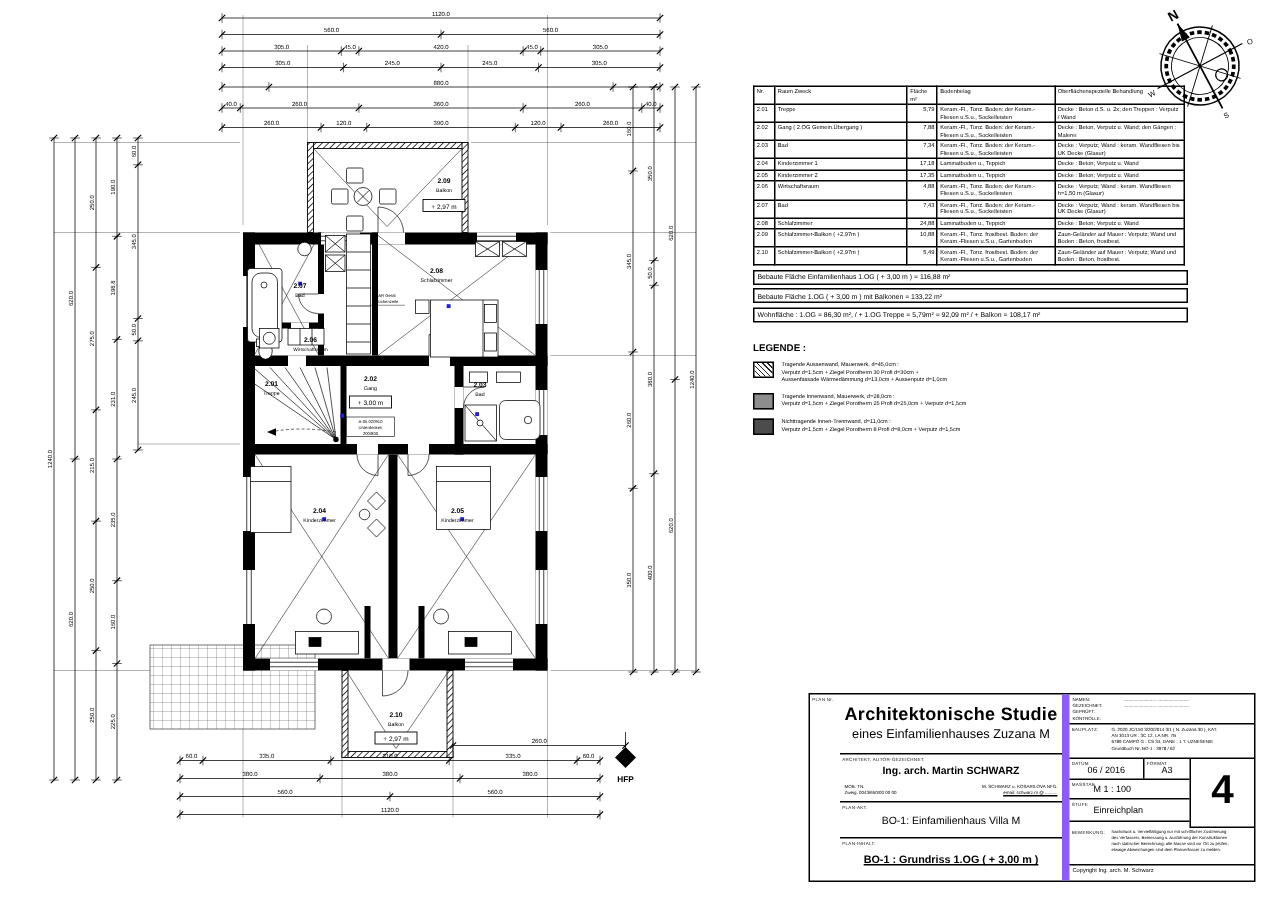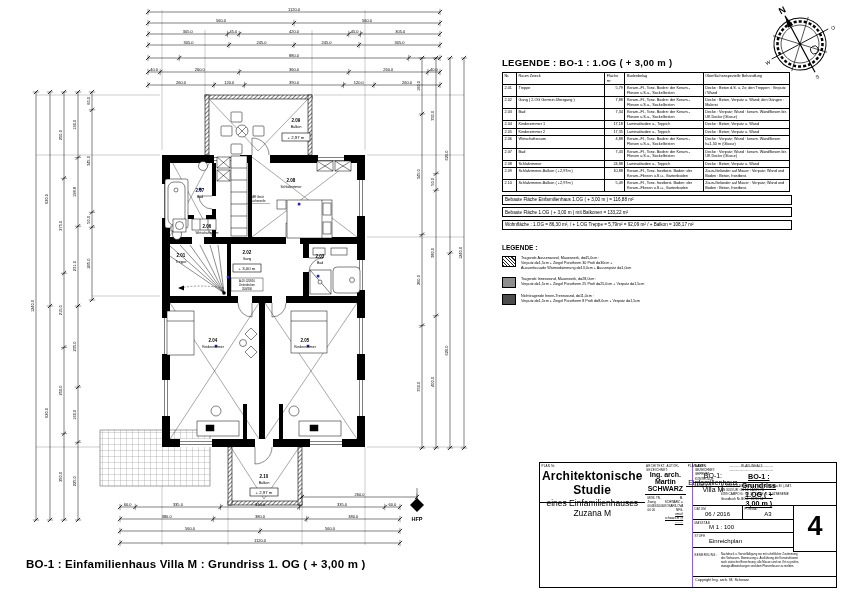--- a/index.html
+++ b/index.html
@@ -20,21 +20,21 @@
   .hlegend-title{font-size:6.5px;font-weight:bold;margin-bottom:5px;}
   .hitem{display:flex;align-items:flex-start;margin-bottom:6px;}
   .sw{width:12px;height:9px;border:1px solid #000;margin-right:5px;flex:0 0 auto;}
   .sw1{background:repeating-linear-gradient(45deg,#222 0,#222 .8px,#fff .8px,#fff 2.4px);}
   .sw2{background:#8d8d8d;}
   .sw3{background:#4c4c4c;}
   .htext{font-size:3.7px;line-height:1.35;}
   
   .tb{position:absolute;left:539px;top:462px;width:298px;height:126px;border:1.6px solid #000;display:flex;background:#fff;box-sizing:border-box;}
   .tb *{box-sizing:border-box;}
-  .tb-l{width:153px;border-right:1px solid #8b5cf6;display:flex;flex-direction:row;}
+  .tb-l{width:153px;border-right:5px solid #8b5cf6;display:flex;flex-direction:column;margin-left:20px;}
   .tb-r{flex:1;display:flex;flex-direction:column;}
   .cell{border-bottom:1px solid #000;position:relative;padding:1px 2px;}
   .cell:last-child{border-bottom:none;}
   .microlabel{font-size:3px;color:#111;position:absolute;left:1.5px;top:1px;letter-spacing:.2px;}
   .tb-title1{font-size:12px;font-weight:bold;text-align:center;margin-top:5px;letter-spacing:.2px;}
   .tb-title2{font-size:8.5px;text-align:center;margin-top:1px;}
   .tb-arch{font-size:7px;font-weight:bold;text-align:center;margin-top:7px;}
   .tb-contact{display:flex;justify-content:space-between;font-size:3px;margin-top:4px;padding:0 1px;}
   .tb-proj{font-size:7px;text-align:center;margin-top:8px;}
   .tb-draw{font-size:7.2px;font-weight:bold;text-align:center;margin-top:8px;text-decoration:underline;}
@@ -597,42 +597,40 @@
         <line x1="446.8" y1="448" x2="453.2" y2="448" stroke="#000" stroke-width="0.4"></line>
         <line x1="464" y1="58" x2="464" y2="448" stroke="#000" stroke-width="0.5"></line>
         <line x1="461.9" y1="60.1" x2="466.1" y2="55.9" stroke="#000" stroke-width="0.8"></line>
         <line x1="460.8" y1="58" x2="467.2" y2="58" stroke="#000" stroke-width="0.4"></line>
         <text x="462.4" y="253" font-size="4" text-anchor="middle" fill="#000" transform="rotate(-90 462.4 253)">1240.0</text>
         <line x1="461.9" y1="450.1" x2="466.1" y2="445.9" stroke="#000" stroke-width="0.8"></line>
         <line x1="460.8" y1="448" x2="467.2" y2="448" stroke="#000" stroke-width="0.4"></line>
       </g>
   </svg>
 
-  <div class="caption">BO-1 : Einfamilienhaus Villa M : Grundriss 1. OG ( + 3,00 m )</div>
 
   <svg id="compass" width="84" height="80" viewBox="0 0 84 80">
     <g transform="rotate(-28 42 40)">
       <circle cx="42" cy="40" r="26" fill="none" stroke="#000" stroke-width="1"></circle>
       <circle cx="42" cy="40" r="22.5" fill="none" stroke="#000" stroke-width="2.5" stroke-dasharray="3,2"></circle>
       <circle cx="42" cy="40" r="19" fill="none" stroke="#000" stroke-width="0.6"></circle>
       <line x1="42" y1="8" x2="42" y2="72" stroke="#000" stroke-width="1.2"></line>
       <line x1="10" y1="40" x2="74" y2="40" stroke="#000" stroke-width="0.8"></line>
       <line x1="22" y1="20" x2="62" y2="60" stroke="#000" stroke-width="0.6"></line>
       <line x1="62" y1="20" x2="22" y2="60" stroke="#000" stroke-width="0.6"></line>
       <polygon points="42,8 45,20 39,20" fill="#000"></polygon>
       <circle cx="52" cy="52" r="4" fill="none" stroke="#000" stroke-width="0.8"></circle>
       <text x="42" y="5" font-size="9" font-weight="bold" text-anchor="middle">N</text>
       <text x="79" y="43" font-size="5" text-anchor="middle">O</text>
       <text x="42" y="79" font-size="5" text-anchor="middle">S</text>
       <text x="5" y="43" font-size="5" text-anchor="middle">W</text>
     </g>
   </svg>
 
   <div class="legend">
-    <div class="legend-title">LEGENDE : BO-1 : 1.OG ( + 3,00 m )</div>
     <table class="lt">
       <colgroup>
           <col style="width:14px">
           <col style="width:88px">
           <col style="width:20px">
           <col style="width:78px">
           <col style="width:86px">
         </colgroup>
       <thead>
           <tr id="lt-head">

